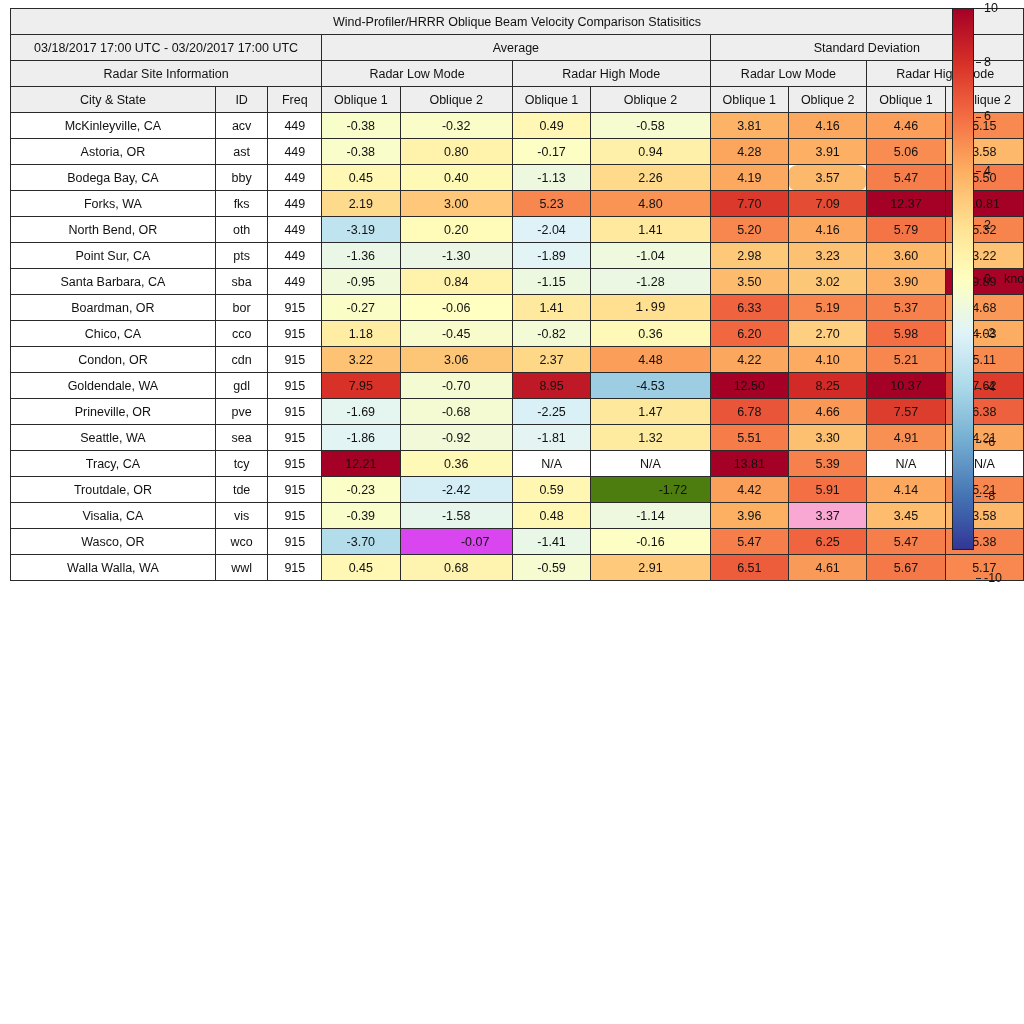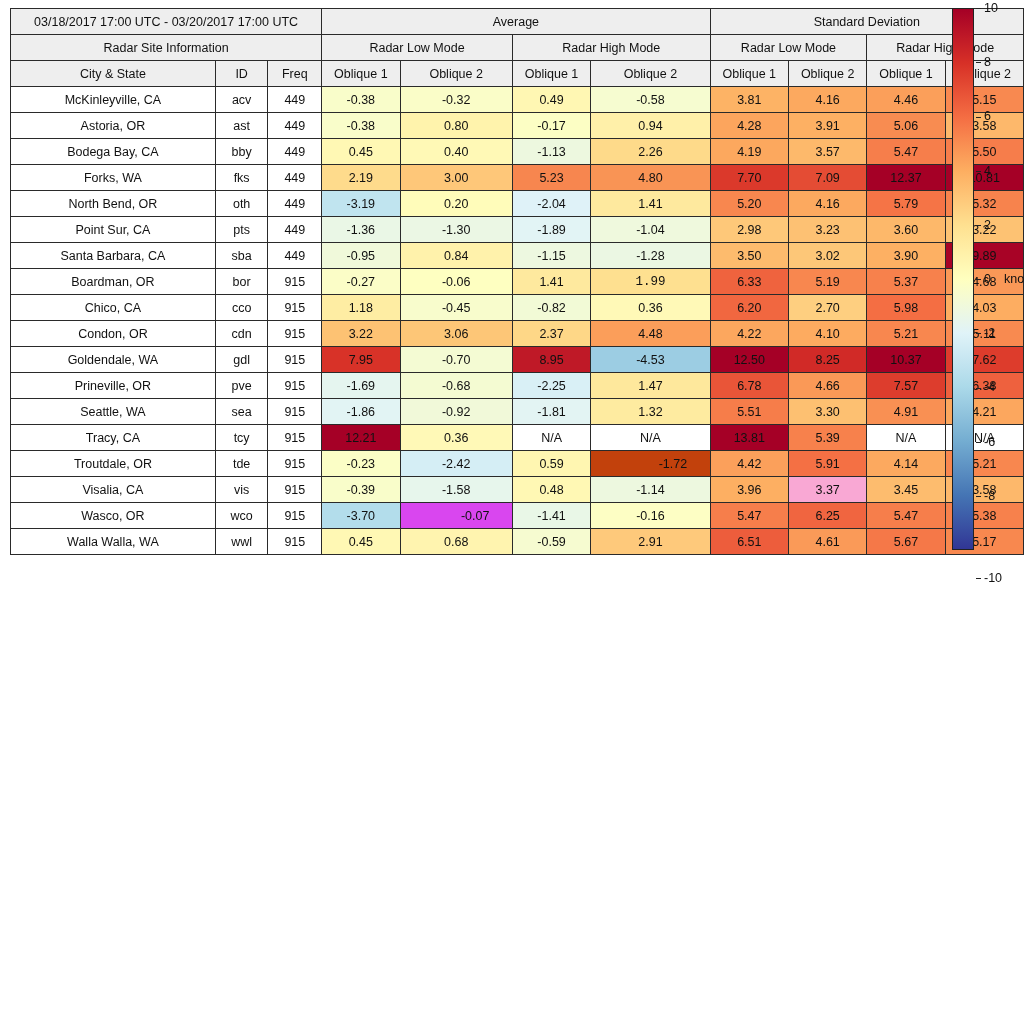--- a/index.html
+++ b/index.html
@@ -100,20 +100,23 @@
   }
 </style>
 </head>
 <body>
 
 <div id="root">
 
   <div class="table-wrap">
     <table class="heat">
       <tbody>
+        <tr>
+          <td class="hdr title-cell" colspan="11">Wind-Profiler/HRRR Oblique Beam Velocity Comparison Statisitics</td>
+        </tr>
         <tr>
           <td class="hdr daterange" colspan="3">03/18/2017 17:00 UTC - 03/20/2017 17:00 UTC</td>
           <td class="hdr" colspan="4">Average</td>
           <td class="hdr" colspan="4">Standard Deviation</td>
         </tr>
         <tr>
           <td class="hdr" colspan="3">Radar Site Information</td>
           <td class="hdr" colspan="2">Radar Low Mode</td>
           <td class="hdr" colspan="2">Radar High Mode</td>
           <td class="hdr" colspan="2">Radar Low Mode</td>
@@ -160,21 +163,21 @@
           </tr>
           <tr>
             <td class="city">Bodega Bay, CA</td>
             <td class="idcol">bby</td>
             <td class="freqcol">449</td>
             <td class="valcol" style="background: rgb(255, 248, 180);">0.45</td>
             <td class="valcol" style="background: rgb(255, 249, 182);">0.40</td>
             <td class="valcol" style="background: rgb(237, 248, 223);">-1.13</td>
             <td class="valcol" style="background: rgb(254, 218, 138);">2.26</td>
             <td class="valcol" style="background: rgb(252, 168, 94);">4.19</td>
-            <td class="valcol" style="background: rgb(253, 185, 107);">3.57</td>
+            <td class="valcol" style="background: rgb(253, 185, 107); border-radius: 9px;">3.57</td>
             <td class="valcol" style="background: rgb(246, 126, 75);">5.47</td>
             <td class="valcol" style="background: rgb(246, 125, 75);">5.50</td>
           </tr>
           <tr>
             <td class="city">Forks, WA</td>
             <td class="idcol">fks</td>
             <td class="freqcol">449</td>
             <td class="valcol" style="background: rgb(254, 219, 140);">2.19</td>
             <td class="valcol" style="background: rgb(254, 199, 121);">3.00</td>
             <td class="valcol" style="background: rgb(247, 134, 79);">5.23</td>
@@ -314,21 +317,21 @@
             <td class="valcol" style="background: rgb(255, 255, 255);">N/A</td>
             <td class="valcol" style="background: rgb(255, 255, 255);">N/A</td>
           </tr>
           <tr>
             <td class="city">Troutdale, OR</td>
             <td class="idcol">tde</td>
             <td class="freqcol">915</td>
             <td class="valcol" style="background: rgb(251, 254, 198);">-0.23</td>
             <td class="valcol" style="background: rgb(213, 238, 245);">-2.42</td>
             <td class="valcol" style="background: rgb(255, 246, 177);">0.59</td>
-            <td class="valcol" style="background: #c2410c; padding-left: 47px;">-1.72</td>
+            <td class="valcol" style="background: #4d7c0f; padding-left: 47px;">-1.72</td>
             <td class="valcol" style="background: rgb(251, 160, 91);">4.42</td>
             <td class="valcol" style="background: rgb(244, 112, 68);">5.91</td>
             <td class="valcol" style="background: rgb(252, 169, 95);">4.14</td>
             <td class="valcol" style="background: rgb(248, 135, 79);">5.21</td>
           </tr>
           <tr>
             <td class="city">Visalia, CA</td>
             <td class="idcol">vis</td>
             <td class="freqcol">915</td>
             <td class="valcol" style="background: rgb(249, 253, 202);">-0.39</td>

